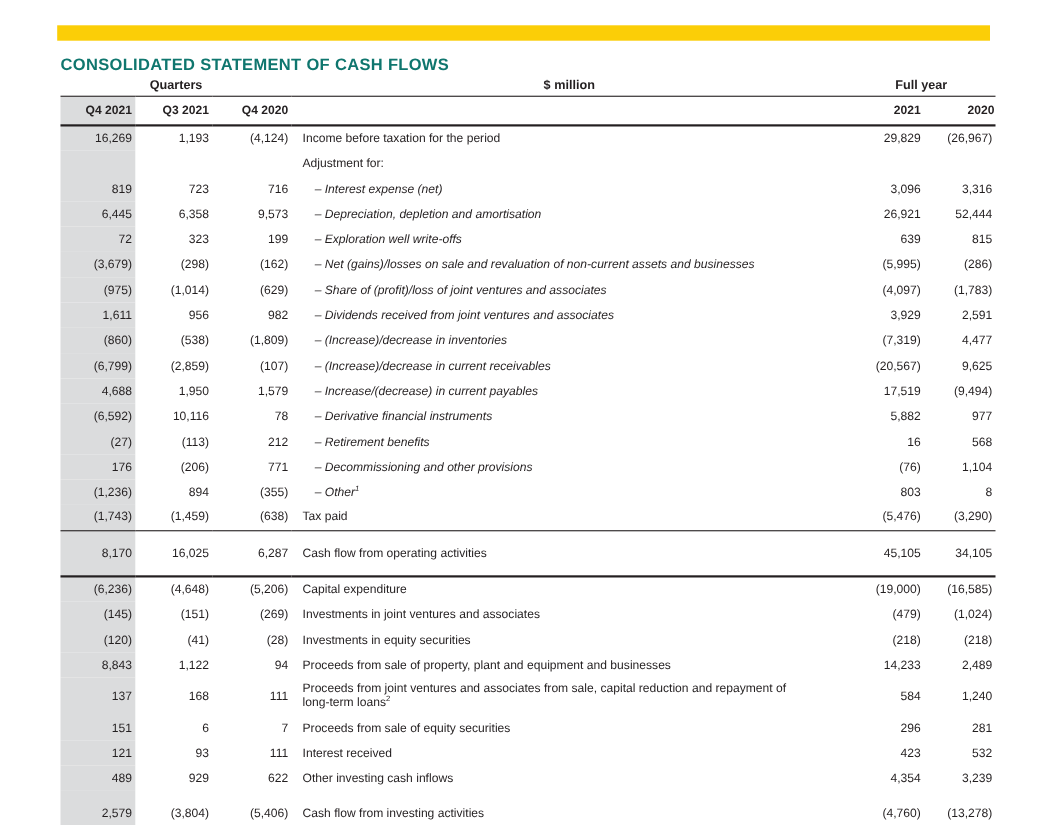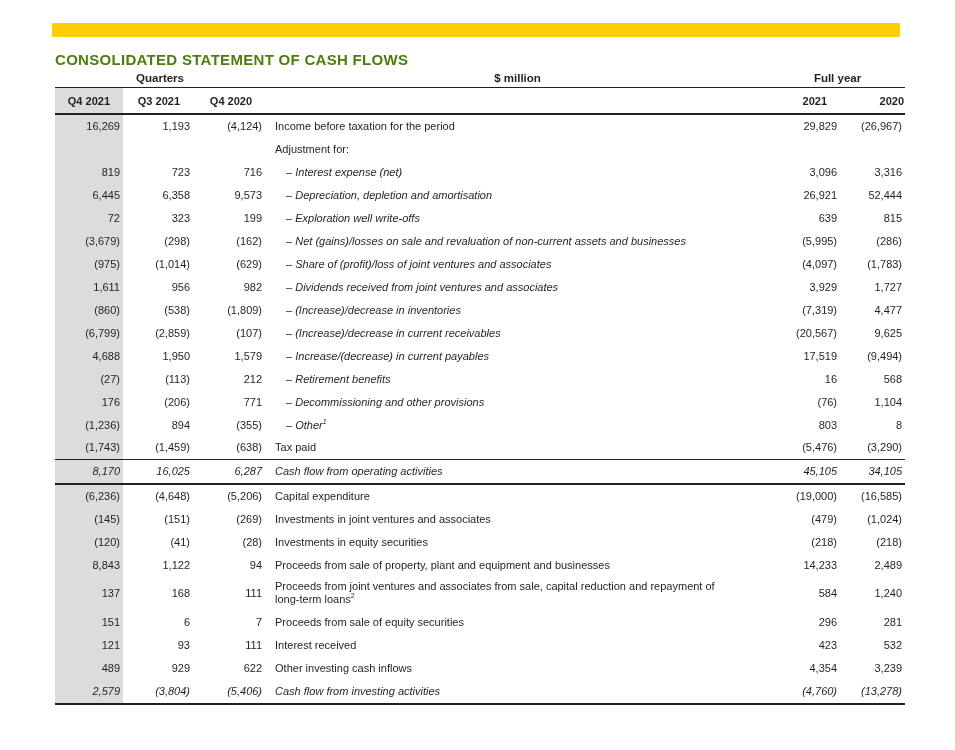--- a/index.html
+++ b/index.html
@@ -12,21 +12,21 @@
   }
   .accent-bar {
     position: absolute; left: 52px; top: 23px;
     width: 848px; height: 14px;
     background: #FBCE07;
   }
   .page-title {
     position: absolute; left: 55px; top: 41px;
     font-size: 15px; font-weight: bold;
     letter-spacing: 0.3px;
-    color: #4d7c0f;
+    color: #0f766e;
   }
   .cashflow-table {
     position: absolute; left: 55px; top: 64px;
     width: 850px;
     border-collapse: collapse;
     table-layout: fixed;
     font-size: 11px;
   }
   .cashflow-table th, .cashflow-table td {
     padding: 0; vertical-align: middle;
@@ -36,30 +36,30 @@
   tr.group-row th {
     height: 20px; font-weight: bold; font-size: 11.5px;
     vertical-align: bottom;
     padding-bottom: 3px;
     border-bottom: 1px solid #231f20;
   }
   tr.head-row th {
     height: 25px; font-weight: bold; font-size: 11px;
     text-align: right;
     border-bottom: 2px solid #231f20;
-    padding-right: 13px;
+    padding-right: 3px;
   }
   tr.head-row th.desc-h { text-align: left; }
   tr.head-row th.last, td.last { padding-right: 1px; }
   .c1 { background: #DBDCDD; }
   td.num { text-align: right; padding-right: 3px; }
   td.desc { padding-left: 10px; white-space: normal; }
   td.desc.indent { padding-left: 21px; font-style: italic; }
   tbody tr { height: 23px; }
-  tbody tr.total { height: 25px; font-weight: bold; border-bottom: 2.5px solid #231f20; font-style: italic; }
+  tbody tr.total { height: 42px; font-weight: bold; border-bottom: 2.5px solid #231f20; }
   tbody tr.rule-below { border-bottom: 1.5px solid #231f20; }
   tbody tr.wrap { height: 34px; }
   tbody tr.wrap td.desc .lbl {
     display: inline-block; max-width: 440px; line-height: 13px;
     vertical-align: middle;
   }
   sup.fnote { font-size: 7px; vertical-align: super; line-height: 0; }
 </style>
 </head>
 <body>
@@ -148,21 +148,21 @@
     <td class="desc indent"><span class="lbl">– Share of (profit)/loss of joint ventures and associates</span></td>
     <td class="num">(4,097)</td>
     <td class="num last">(1,783)</td>
   </tr>
       <tr>
     <td class="c1 num">1,611</td>
     <td class="num">956</td>
     <td class="num">982</td>
     <td class="desc indent"><span class="lbl">– Dividends received from joint ventures and associates</span></td>
     <td class="num">3,929</td>
-    <td class="num last">1,727</td>
+    <td class="num last">2,591</td>
   </tr>
       <tr>
     <td class="c1 num">(860)</td>
     <td class="num">(538)</td>
     <td class="num">(1,809)</td>
     <td class="desc indent"><span class="lbl">– (Increase)/decrease in inventories</span></td>
     <td class="num">(7,319)</td>
     <td class="num last">4,477</td>
   </tr>
       <tr>
@@ -173,20 +173,28 @@
     <td class="num">(20,567)</td>
     <td class="num last">9,625</td>
   </tr>
       <tr>
     <td class="c1 num">4,688</td>
     <td class="num">1,950</td>
     <td class="num">1,579</td>
     <td class="desc indent"><span class="lbl">– Increase/(decrease) in current payables</span></td>
     <td class="num">17,519</td>
     <td class="num last">(9,494)</td>
+  </tr>
+      <tr>
+    <td class="c1 num">(6,592)</td>
+    <td class="num">10,116</td>
+    <td class="num">78</td>
+    <td class="desc indent"><span class="lbl">– Derivative financial instruments</span></td>
+    <td class="num">5,882</td>
+    <td class="num last">977</td>
   </tr>
       <tr>
     <td class="c1 num">(27)</td>
     <td class="num">(113)</td>
     <td class="num">212</td>
     <td class="desc indent"><span class="lbl">– Retirement benefits</span></td>
     <td class="num">16</td>
     <td class="num last">568</td>
   </tr>
       <tr>

